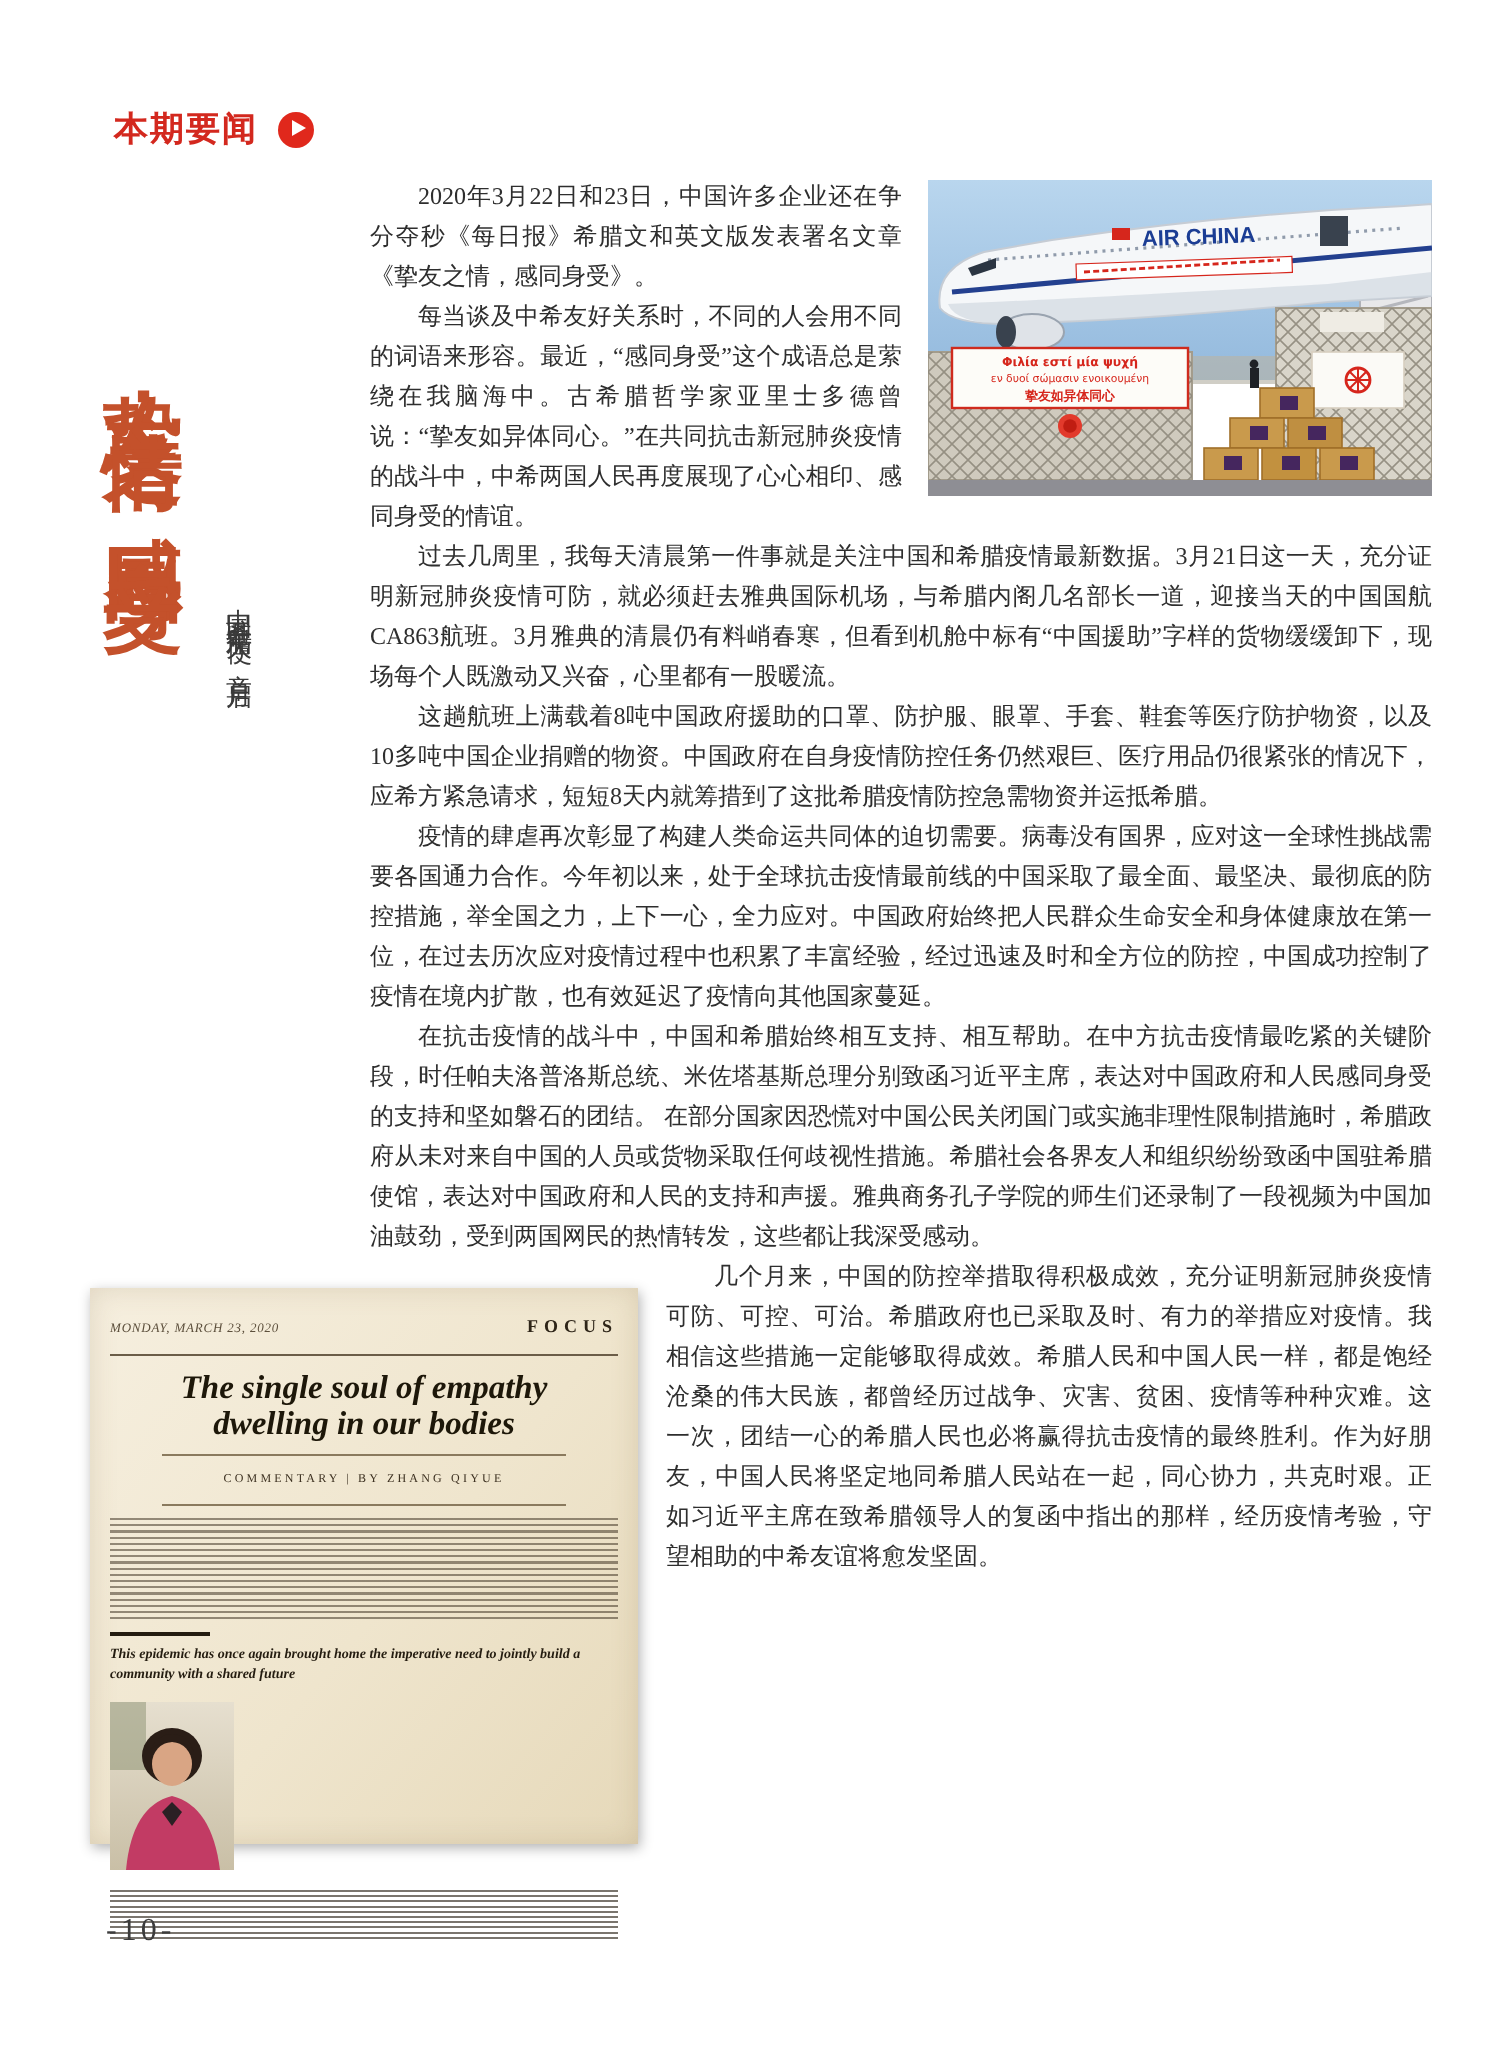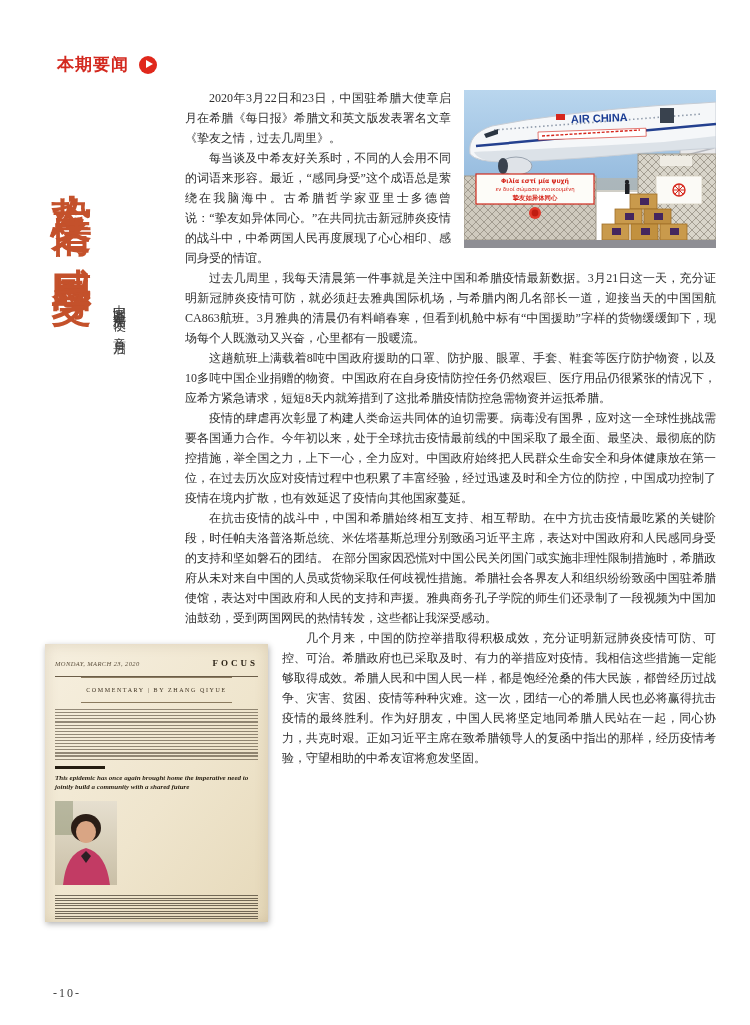--- a/index.html
+++ b/index.html
@@ -22,21 +22,21 @@
             font-size:13px;color:#3a3a3a;letter-spacing:2.5px;}
 
   
   .main{position:absolute;left:45px;top:88px;width:671px;font-size:12px;line-height:20px;
         text-align:justify;color:#2e2e2e;}
   .spacer{float:left;width:140px;height:556px;}
   .photo-fig{float:right;width:252px;height:158px;margin:0 0 8px 13px;overflow:hidden;}
   .para{margin:0;text-indent:2em;}
 
   
-  .clipping{float:left;clear:left;width:223px;height:278px;margin:0 14px 4px 0;box-sizing:border-box;
+  .clipping{float:left;clear:left;width:274px;height:278px;margin:0 14px 4px 0;box-sizing:border-box;
             background:linear-gradient(130deg,#f6efdf 0%,#efe5cd 55%,#e6d9ba 100%);
             box-shadow:1px 2px 6px rgba(0,0,0,.30), inset 0 0 14px rgba(120,95,55,.18);
             padding:9px 10px 8px 10px;text-indent:0;text-align:left;}
   .clip-top{display:flex;justify-content:space-between;align-items:baseline;
             border-bottom:1px solid #6b5d48;padding-bottom:2px;}
   .clip-date{font-size:6.5px;font-style:italic;color:#5c4f3c;letter-spacing:.4px;}
   .clip-focus{font-size:9px;font-weight:bold;letter-spacing:3px;color:#2e2518;}
   .clip-headline{font-size:16.5px;font-style:italic;font-weight:600;text-align:center;
                  line-height:1.12;margin:7px 0 5px;color:#1d1709;}
   .clip-kicker{font-size:6px;letter-spacing:1.6px;text-align:center;color:#3c3020;
@@ -46,21 +46,21 @@
   .ccol{flex:1;display:flex;flex-direction:column;gap:4px;min-width:0;}
   .nz{flex:1;background:repeating-linear-gradient(to bottom,rgba(58,46,30,.52) 0 1.1px,rgba(0,0,0,0) 1.1px 3.1px);}
   .nz-cap{flex:0 0 26px;background:repeating-linear-gradient(to bottom,rgba(40,32,20,.62) 0 1px,rgba(0,0,0,0) 1px 2.6px);}
   .nz-top{flex:0 0 52px;}
   .pq-rule{flex:0 0 2.5px;background:#241c10;width:50px;margin:1px 0;}
   .pq{flex:0 0 auto;font-size:7px;font-weight:bold;font-style:italic;line-height:1.3;color:#241c10;}
   .wphoto{flex:0 0 84px;}
 
   .footnote{margin:2px 0 0 0;font-size:10px;color:#4a4a4a;text-indent:0;}
 
-  .pagenum{position:absolute;left:53px;top:986px;font-size:12px;letter-spacing:2px;color:#3c3c3c;}
+  .pagenum{position:absolute;left:53px;top:957px;font-size:16px;letter-spacing:2px;color:#3c3c3c;}
 </style>
 </head>
 <body>
 
 <div class="page">
 
   <div class="section-head">
     <span class="lbl">本期要闻</span>
     <span class="play"></span>
   </div>
@@ -134,33 +134,37 @@
             <rect x="148" y="138" width="9" height="7" fill="#45265e" stroke="none"></rect>
           <rect x="167" y="134" width="27" height="16" fill="#c2913f"></rect>
             <rect x="177" y="138" width="9" height="7" fill="#45265e" stroke="none"></rect>
           <rect x="196" y="134" width="27" height="16" fill="#c99a4c"></rect>
             <rect x="206" y="138" width="9" height="7" fill="#45265e" stroke="none"></rect>
         </g>
         <rect x="0" y="150" width="252" height="8" fill="#8e8e94"></rect>
       </svg>
     </figure>
 
-    <p class="para">2020年3月22日和23日，中国驻希腊大使章启月在希腊《每日报》希腊文和英文版发表署名文章《挚友之情，过去几周里》。</p>
+    <p class="para">2020年3月22日和23日，中国许多企业还在争分夺秒《每日报》希腊文和英文版发表署名文章《挚友之情，感同身受》。</p>
     <p class="para">每当谈及中希友好关系时，不同的人会用不同的词语来形容。最近，“感同身受”这个成语总是萦绕在我脑海中。古希腊哲学家亚里士多德曾说：“挚友如异体同心。”在共同抗击新冠肺炎疫情的战斗中，中希两国人民再度展现了心心相印、感同身受的情谊。</p>
     <p class="para">过去几周里，我每天清晨第一件事就是关注中国和希腊疫情最新数据。3月21日这一天，充分证明新冠肺炎疫情可防，就必须赶去雅典国际机场，与希腊内阁几名部长一道，迎接当天的中国国航CA863航班。3月雅典的清晨仍有料峭春寒，但看到机舱中标有“中国援助”字样的货物缓缓卸下，现场每个人既激动又兴奋，心里都有一股暖流。</p>
     <p class="para">这趟航班上满载着8吨中国政府援助的口罩、防护服、眼罩、手套、鞋套等医疗防护物资，以及10多吨中国企业捐赠的物资。中国政府在自身疫情防控任务仍然艰巨、医疗用品仍很紧张的情况下，应希方紧急请求，短短8天内就筹措到了这批希腊疫情防控急需物资并运抵希腊。</p>
     <p class="para">疫情的肆虐再次彰显了构建人类命运共同体的迫切需要。病毒没有国界，应对这一全球性挑战需要各国通力合作。今年初以来，处于全球抗击疫情最前线的中国采取了最全面、最坚决、最彻底的防控措施，举全国之力，上下一心，全力应对。中国政府始终把人民群众生命安全和身体健康放在第一位，在过去历次应对疫情过程中也积累了丰富经验，经过迅速及时和全方位的防控，中国成功控制了疫情在境内扩散，也有效延迟了疫情向其他国家蔓延。</p>
 
     <p class="para">
       <span>在抗击疫情的战斗中，中国和希腊始终相互支持、相互帮助。在中方抗击疫情最吃紧的关键阶段，时任帕夫洛普洛斯总统、米佐塔基斯总理分别致函习近平主席，表达对中国政府和人民感同身受的支持和坚如磐石的团结。</span>
       
       <span class="clipping" style="display:block;">
         <span class="clip-top" style="display:flex;">
           <span class="clip-date">MONDAY, MARCH 23, 2020</span>
           <span class="clip-focus">FOCUS</span>
+        </span>
+        <span class="clip-headline" style="display:block;">
+          <span style="display:block;">The single soul of empathy</span>
+          <span style="display:block;">dwelling in our bodies</span>
         </span>
         <span class="clip-kicker" style="display:block;">COMMENTARY  |  BY ZHANG QIYUE</span>
         <span class="clip-cols" style="display:flex;flex-direction:column;">
           <span class="ccol">
             <span class="nz nz-top"></span>
             <span class="pq-rule"></span>
             <span class="pq">This epidemic has once again brought home the imperative need to jointly build a community with a shared future</span>
             <span class="nz"></span>
           </span>
           <span class="ccol">

